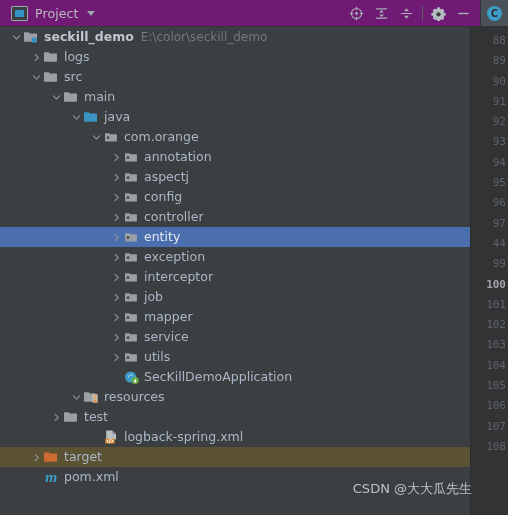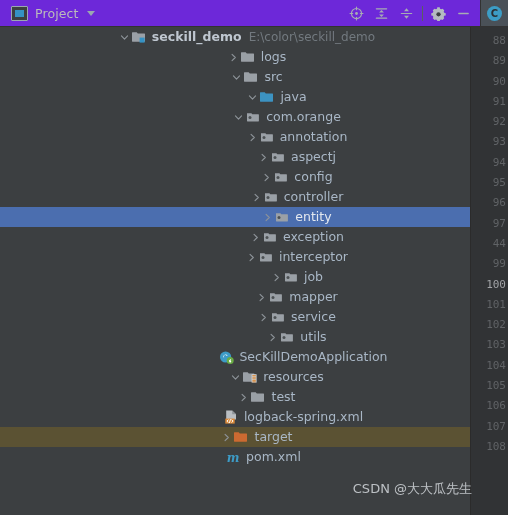--- a/index.html
+++ b/index.html
@@ -23,21 +23,21 @@
     inset: 0;
     display: flex;
     flex-direction: column;
     background: #3c3f41;
   }
 
   
   .toolbar {
     height: 26px;
     min-height: 26px;
-    background: #6d28d9;
+    background: #701a75;
     display: flex;
     align-items: center;
     border-bottom: 1px solid #323232;
     position: relative;
   }
   .tool-left {
     display: flex;
     align-items: center;
     padding-left: 11px;
     flex: 1;
@@ -122,21 +122,20 @@
   .tree {
     position: relative;
   }
   .row {
     height: 20px;
     display: flex;
     align-items: center;
     white-space: nowrap;
     position: relative;
     width: 483px;
-    justify-content: center;
   }
   .row.selected { background: #4b6eaf; }
   .row.selected .lbl { color: #e3e8ef; }
   .row.excluded { background: #5b5233; }
   .arrow {
     width: 13px;
     min-width: 13px;
     height: 20px;
     display: flex;
     align-items: center;
@@ -182,21 +181,21 @@
     height: 20.3px;
     line-height: 20.3px;
     text-align: right;
     padding-right: 2px;
     color: #606366;
     font-family: "DejaVu Sans Mono", "Liberation Mono", monospace;
     font-size: 11px;
   }
   .lnum.current {
     color: #a1a3a6;
-    font-weight: normal;
+    font-weight: bold;
   }
 
   
   .watermark {
     position: absolute;
     right: 36px;
     bottom: 17px;
     color: #c8ccd0;
     font-size: 13px;
     font-family: "DejaVu Sans", sans-serif;
@@ -307,20 +306,34 @@
               <svg width="9" height="9" viewBox="0 0 10 10">
                 <path d="M1.6 3.3 5 6.9 8.4 3.3" fill="none" stroke="#8d9399" stroke-width="1.25" stroke-linecap="round" stroke-linejoin="round"></path>
               </svg>
             </span>
             <span class="ico">
               <svg width="16" height="16" viewBox="0 0 16 16">
                 <path fill="#9aa0a6" d="M1.5 3.2h4.2l1.1 1.3h6.7c.3 0 .5.2.5.5v7.3c0 .3-.2.5-.5.5h-12c-.3 0-.5-.2-.5-.5V3.7c0-.3.2-.5.5-.5z"></path>
               </svg>
             </span>
             <span class="lbl">src</span>
+          </div>
+          <div class="row">
+            <span style="display: inline-block; width: 50px; min-width: 50px;"></span>
+            <span class="arrow">
+              <svg width="9" height="9" viewBox="0 0 10 10">
+                <path d="M1.6 3.3 5 6.9 8.4 3.3" fill="none" stroke="#8d9399" stroke-width="1.25" stroke-linecap="round" stroke-linejoin="round"></path>
+              </svg>
+            </span>
+            <span class="ico">
+              <svg width="16" height="16" viewBox="0 0 16 16">
+                <path fill="#9aa0a6" d="M1.5 3.2h4.2l1.1 1.3h6.7c.3 0 .5.2.5.5v7.3c0 .3-.2.5-.5.5h-12c-.3 0-.5-.2-.5-.5V3.7c0-.3.2-.5.5-.5z"></path>
+              </svg>
+            </span>
+            <span class="lbl">main</span>
           </div>
           <div class="row">
             <span style="display: inline-block; width: 70px; min-width: 70px;"></span>
             <span class="arrow">
               <svg width="9" height="9" viewBox="0 0 10 10">
                 <path d="M1.6 3.3 5 6.9 8.4 3.3" fill="none" stroke="#8d9399" stroke-width="1.25" stroke-linecap="round" stroke-linejoin="round"></path>
               </svg>
             </span>
             <span class="ico">
               <svg width="16" height="16" viewBox="0 0 16 16">

